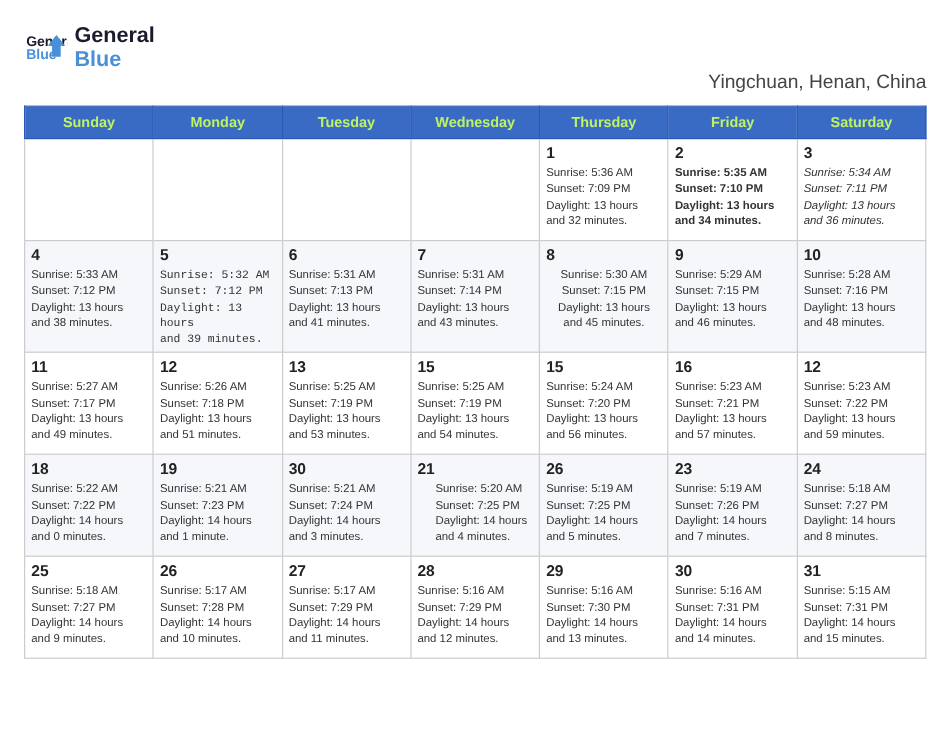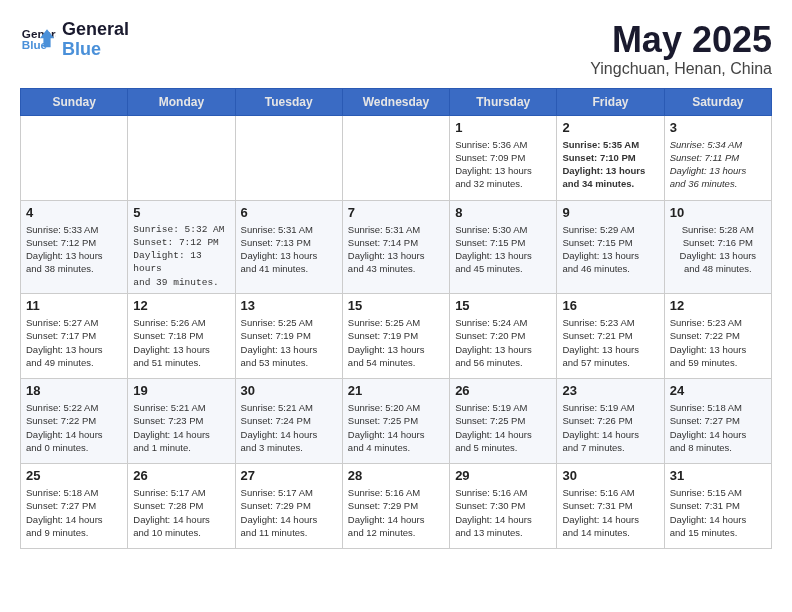--- a/index.html
+++ b/index.html
@@ -39,29 +39,30 @@
     }
     .calendar-title {
       font-size: 36px;
       font-weight: bold;
       color: #1a1a2e;
       line-height: 1.1;
     }
     .calendar-subtitle {
       font-size: 16px;
       color: #444;
+      margin-top: 40px;
     }
     .calendar-table {
       width: 100%;
       border-collapse: collapse;
       border: 1px solid #ccc;
     }
     .calendar-table th {
       background-color: #3a6bc4;
-      color: #e5e5e5;
+      color: #bef264;
       font-size: 12px;
       font-weight: bold;
       text-align: center;
       padding: 6px 4px;
       border: 1px solid #2a5ab4;
     }
     .calendar-table td {
       border: 1px solid #ccc;
       vertical-align: top;
       width: calc(100% / 7);
@@ -99,21 +100,20 @@
       <polygon points="30,8 38,18 34,18 34,28 26,28 26,18 22,18" fill="#4a90d9"></polygon>
     </svg>
     <div>
       <div class="logo-text">
         <div>General</div>
         <div><span>Blue</span></div>
       </div>
     </div>
   </div>
   <div class="title-block">
-    <div class="calendar-title">May 2025</div>
     <div class="calendar-subtitle">Yingchuan, Henan, China</div>
   </div>
 </div>
 
 <table class="calendar-table">
   <thead>
     <tr>
     <th>Sunday</th>
         <th>Monday</th>
         <th>Tuesday</th>
@@ -175,35 +175,35 @@
         </td>
         <td>
           <div class="day-number">7</div>
           <div class="day-info" style="white-space: pre-line;">Sunrise: 5:31 AM
 Sunset: 7:14 PM
 Daylight: 13 hours
 and 43 minutes.</div>
         </td>
         <td>
           <div class="day-number">8</div>
-          <div class="day-info" style="white-space: pre-line;">Sunrise: 5:30 AM
+          <div class="day-info" style="white-space: pre-line; text-align: center;">Sunrise: 5:30 AM
 Sunset: 7:15 PM
 Daylight: 13 hours
 and 45 minutes.</div>
         </td>
         <td>
           <div class="day-number">9</div>
           <div class="day-info" style="white-space: pre-line;">Sunrise: 5:29 AM
 Sunset: 7:15 PM
 Daylight: 13 hours
 and 46 minutes.</div>
         </td>
         <td>
           <div class="day-number">10</div>
-          <div class="day-info" style="white-space: pre-line; text-align: center;">Sunrise: 5:28 AM
+          <div class="day-info" style="white-space: pre-line;">Sunrise: 5:28 AM
 Sunset: 7:16 PM
 Daylight: 13 hours
 and 48 minutes.</div>
         </td>
       </tr>
       <tr>
         <td>
           <div class="day-number">11</div>
           <div class="day-info" style="white-space: pre-line;">Sunrise: 5:27 AM
 Sunset: 7:17 PM
@@ -270,21 +270,21 @@
         </td>
         <td>
           <div class="day-number">30</div>
           <div class="day-info" style="white-space: pre-line;">Sunrise: 5:21 AM
 Sunset: 7:24 PM
 Daylight: 14 hours
 and 3 minutes.</div>
         </td>
         <td>
           <div class="day-number">21</div>
-          <div class="day-info" style="white-space: pre-line;">Sunrise: 5:20 AM
+          <div class="day-info" style="white-space: pre-line; margin-left: 15px;">Sunrise: 5:20 AM
 Sunset: 7:25 PM
 Daylight: 14 hours
 and 4 minutes.</div>
         </td>
         <td>
           <div class="day-number">26</div>
           <div class="day-info" style="white-space: pre-line;">Sunrise: 5:19 AM
 Sunset: 7:25 PM
 Daylight: 14 hours
 and 5 minutes.</div>

